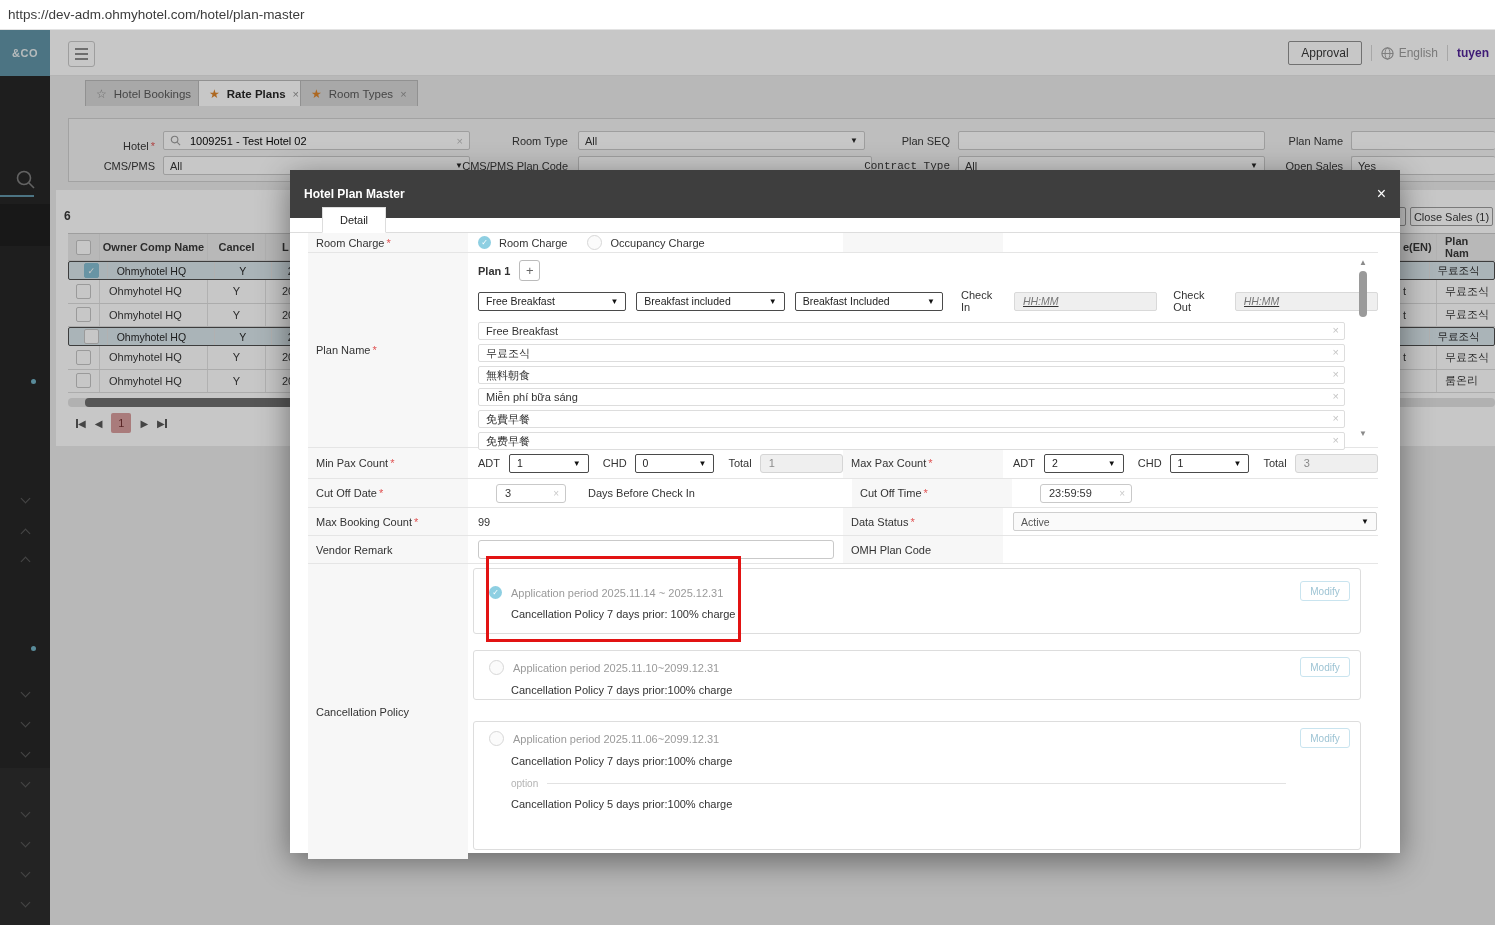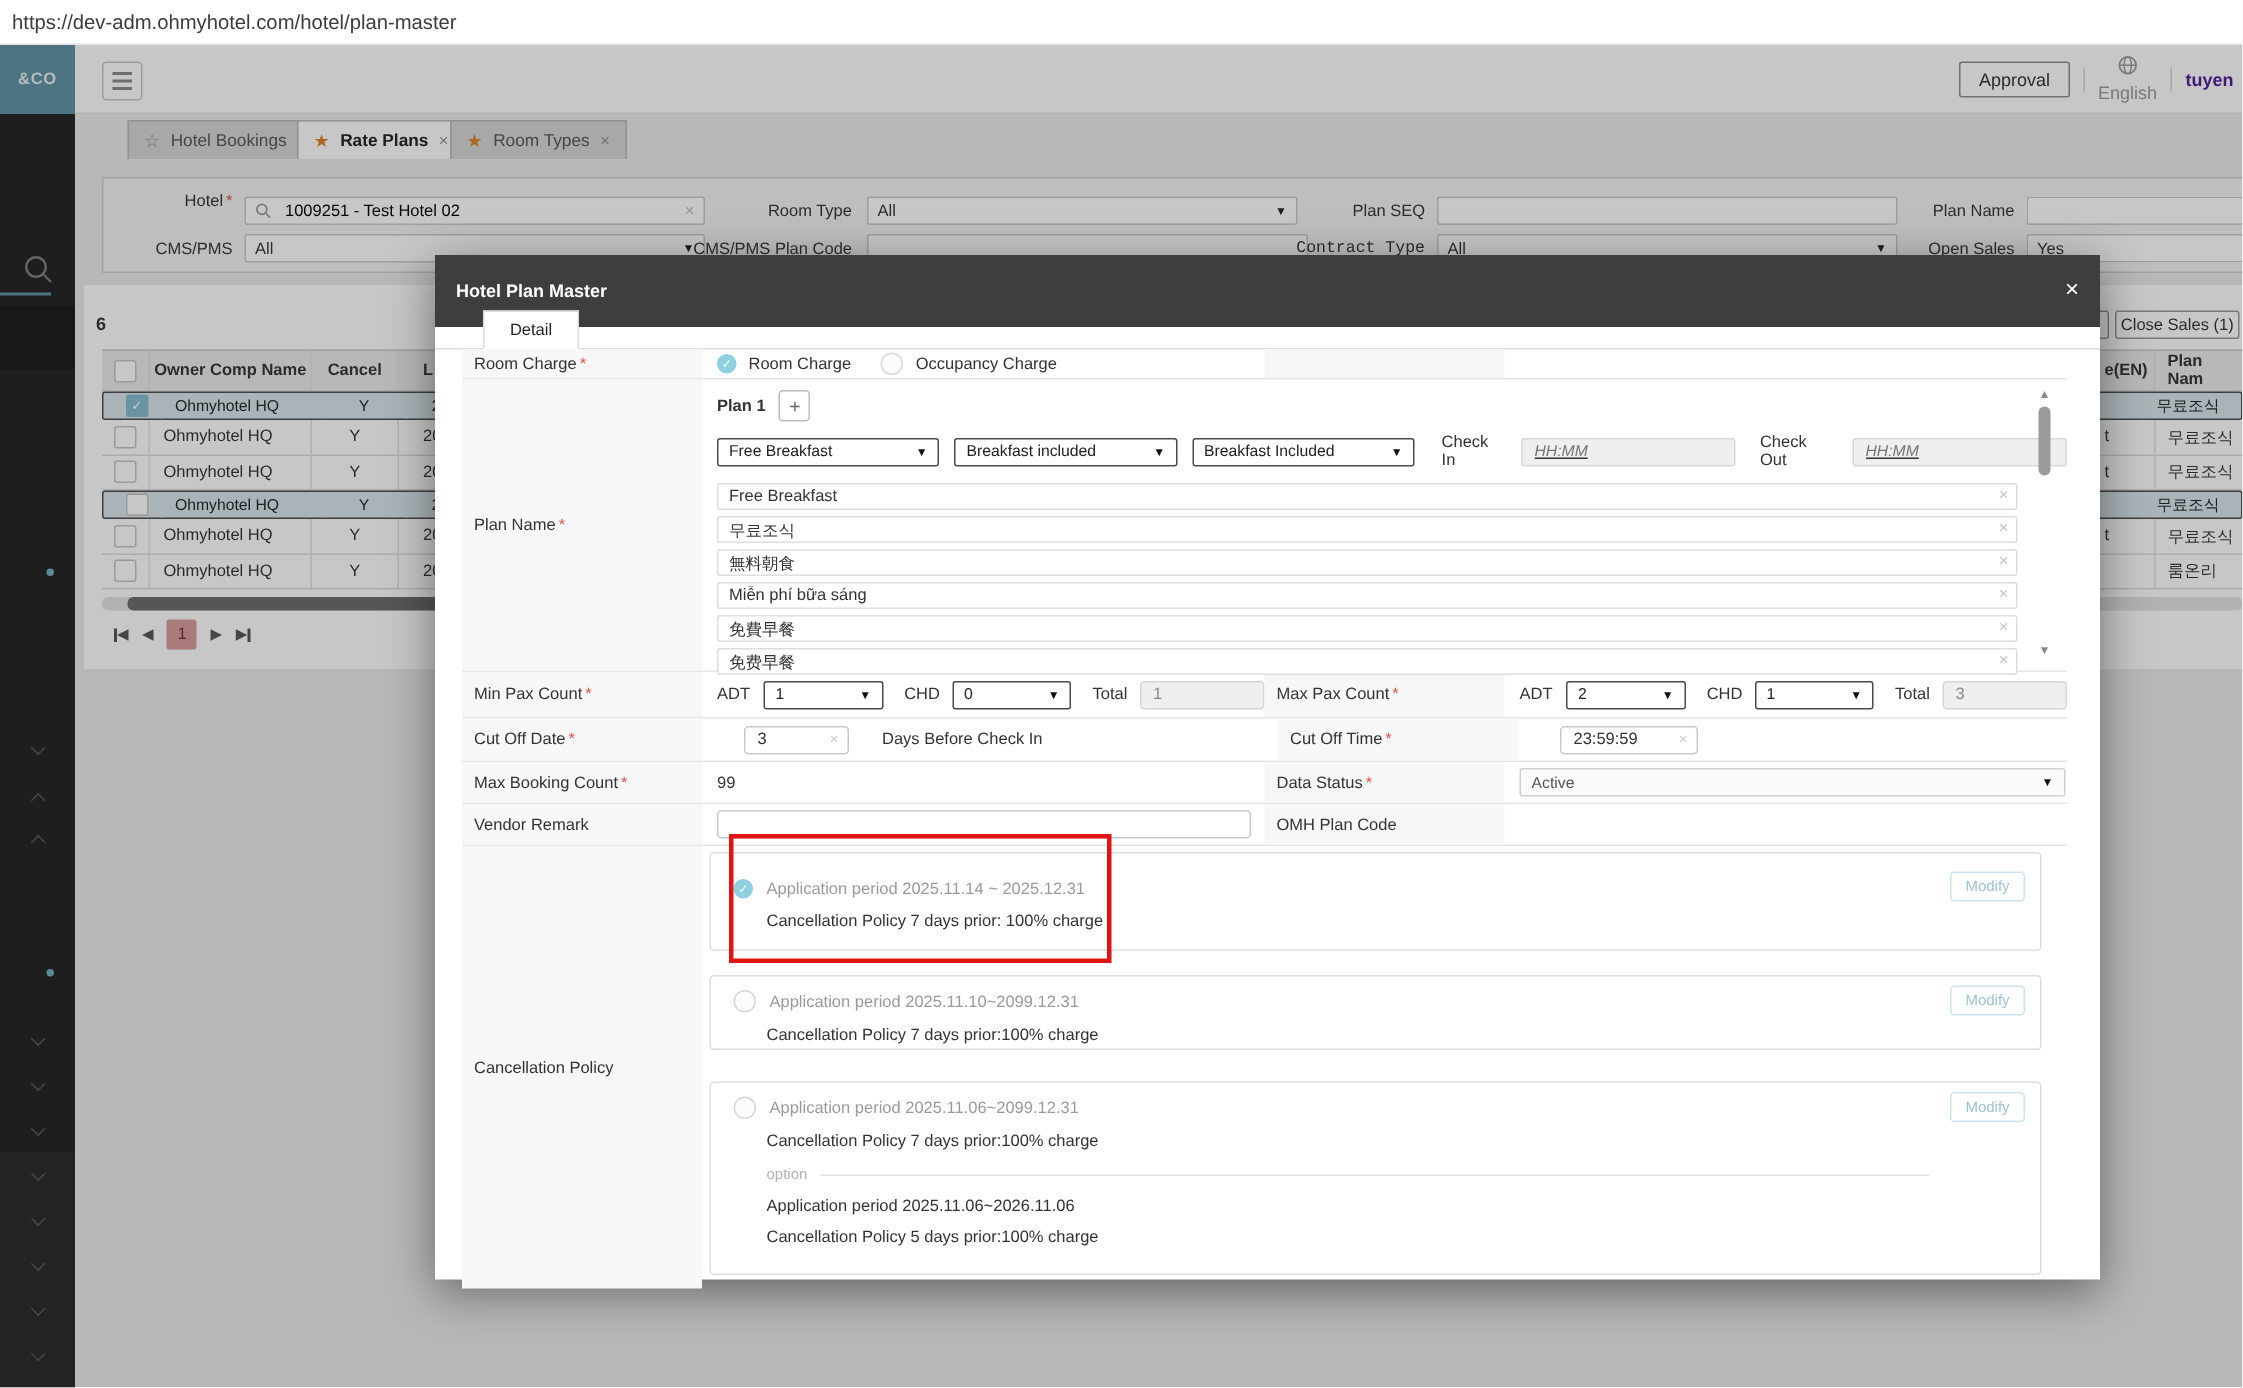--- a/index.html
+++ b/index.html
@@ -12,21 +12,21 @@
   
   .hdr{left:50px;top:30px;right:0;height:46px;background:#fff;border-bottom:1px solid #e6e6e6;}
   .logo{left:0;top:30px;width:50px;height:46px;background:#5e93a6;color:#e9eff1;font-size:11px;
         font-weight:bold;display:flex;align-items:center;justify-content:center;letter-spacing:.5px;}
   .hamburger{left:68px;top:41px;width:27px;height:26px;border:1px solid #c9c9c9;border-radius:3px;
              background:#fff;display:flex;flex-direction:column;justify-content:center;gap:3px;align-items:center;cursor:pointer;}
   .hamburger i{display:block;width:13px;height:2px;background:#8a8a8a;}
   .topright{right:6px;top:40px;height:26px;display:flex;align-items:center;gap:9px;font-size:12px;color:#555;}
   .btn-approval{border:1px solid #8e8e8e;border-radius:2px;background:#fff;padding:4px 12px;font-size:12px;color:#333;}
   .vsep{width:1px;height:16px;background:#d5d5d5;}
-  .lang{display:flex;align-items:center;gap:5px;color:#9a9a9a;flex-direction:column;}
+  .lang{display:flex;align-items:center;gap:5px;color:#9a9a9a;}
   .user{font-weight:bold;color:#4c1d95;}
   
   .sidebar{left:0;top:76px;width:50px;height:849px;background:#222;}
   .sb-light{position:absolute;left:0;top:692px;width:50px;height:157px;background:#282828;}
   .sb-search{position:absolute;left:15px;top:93px;}
   .sb-underline{position:absolute;left:0;top:119px;width:34px;height:2px;background:#5e93a6;}
   .sb-block{position:absolute;left:0;top:128px;width:50px;height:42px;background:#1a1a1a;}
   .sb-dot{position:absolute;left:31px;width:5px;height:5px;border-radius:50%;background:#6fb1c4;}
   .chev{position:absolute;left:22px;width:6px;height:6px;border-right:1.6px solid #565656;border-bottom:1.6px solid #565656;}
   .chev.down{transform:rotate(45deg);}
@@ -200,21 +200,21 @@
     <span>Rate Plans</span>
     <span class="x">×</span>
   </div>
   <div class="abs tab" style="left:300px;">
     <span class="star-f">★</span>
     <span>Room Types</span>
     <span class="x">×</span>
   </div>
 
   <div class="abs fpanel"></div>
-  <div class="flabel" style="left:65px;top:128px;width:90px;"><span>Hotel</span><span class="req">*</span></div>
+  <div class="flabel" style="left:65px;top:140px;width:90px;"><span>Hotel</span><span class="req">*</span></div>
   <div class="fld" style="left:163px;top:131px;width:307px;">
     <svg width="11" height="11" viewBox="0 0 12 12" style="margin-right:7px;">
         <circle cx="5" cy="5" r="3.6" fill="none" stroke="#999" stroke-width="1.2"></circle>
         <line x1="8" y1="8" x2="11" y2="11" stroke="#999" stroke-width="1.2"></line>
       </svg>
     <input value="1009251 - Test Hotel 02" style="">
     <span class="clr">×</span>
   </div>
   <div class="flabel" style="left:470px;top:135px;width:98px;">Room Type</div>
   <div class="fld" style="left:578px;top:131px;width:287px;">
@@ -541,21 +541,20 @@
           <div class="ccard" style="margin-top:21px;height:129px;padding:9px 0 0 15px;">
             <div class="ccline">
               <span class="radio off"></span>
               <span>Application period 2025.11.06~2099.12.31</span>
             </div>
             <div class="ccpolicy">Cancellation Policy 7 days prior:100% charge</div>
             <div class="optrow">
               <span class="optlbl">option</span>
               <span class="optline"></span>
             </div>
-            <div class="ccpolicy" style="color:#333;">Application period 2025.11.06~2026.11.06</div>
             <div class="ccpolicy">Cancellation Policy 5 days prior:100% charge</div>
             <div class="btn-modify" style="top:6px;">Modify</div>
           </div>
 
         </div>
       </div>
     </div>
 
     <div class="vscroll">
       <span class="vtri" style="top:0;">▲</span>

